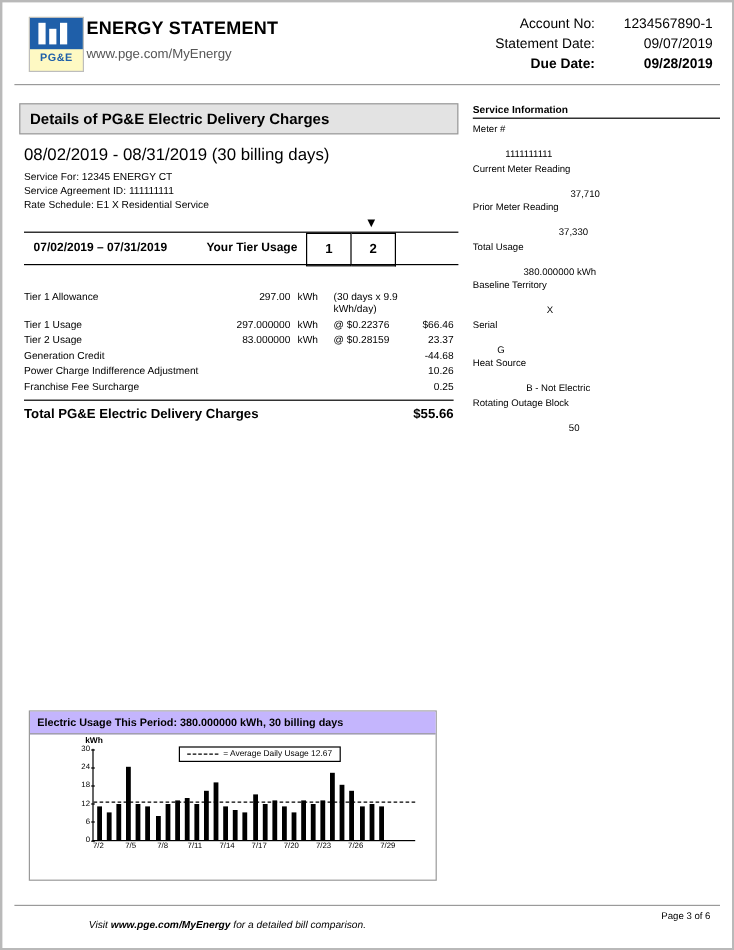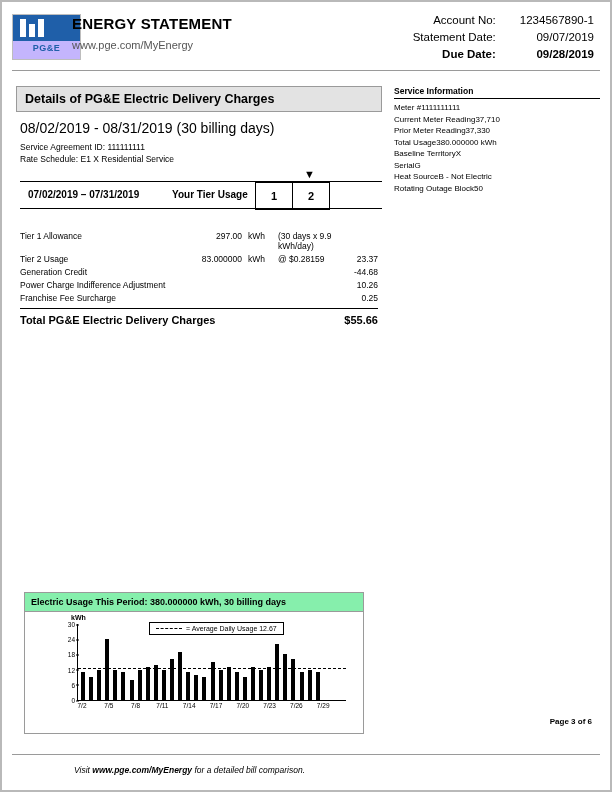--- a/index.html
+++ b/index.html
@@ -22,25 +22,24 @@
   }
   
   .header {
     position: absolute;
     left: 0; top: 0;
     width: 100%;
     height: 66px;
   }
   .logo {
     position: absolute;
-    left: 10px; top: 12px;
+    left: 22px; top: 12px;
     width: 44px; height: 44px;
-    background: #c4b5fd;
+    background: #fef9c3;
     border: 1px solid #bdbdbd;
-    padding-left: 23px;
   }
   .logo .logo-top {
     position: absolute;
     left: 0; top: 0;
     width: 100%; height: 26px;
     background: #1f5fa9;
   }
   .logo .logo-bars {
     position: absolute;
     left: 7px; top: 4px;
@@ -217,33 +216,33 @@
     font-weight: bold;
     font-size: 8.5px;
     border-bottom: 1px solid #000;
     padding-bottom: 2px;
     margin-bottom: 3px;
   }
   .si-row {
     display: flex;
     line-height: 11.5px;
   }
-  .si-row .si-val { text-align: right; }
+  .si-row .si-val { text-align: right; margin-top: 21px; }
 
   
   .chart-box {
     position: absolute;
     left: 22px; top: 590px;
     width: 338px;
     height: 140px;
     border: 1px solid #9a9a9a;
     background: #fff;
   }
   .chart-head {
-    background: #86efac;
+    background: #c4b5fd;
     border-bottom: 1px solid #9a9a9a;
     font-size: 9px;
     font-weight: bold;
     padding: 4px 6px;
   }
   .chart-area {
     position: relative;
     height: 115px;
   }
   .y-unit {
@@ -325,23 +324,22 @@
   
   .footer-note {
     position: absolute;
     left: 72px; top: 763px;
     font-size: 8.5px;
     font-style: italic;
   }
   .footer-note b { font-style: italic; }
   .page-num {
     position: absolute;
-    right: 18px; top: 715px;
+    right: 18px; top: 757px;
     font-size: 8px;
-    font-weight: bold;
   }
   .footer-rule {
     position: absolute;
     left: 10px; right: 10px; top: 752px;
     border-top: 1px solid #9a9a9a;
   }
 </style>
 </head>
 <body>
 
@@ -375,20 +373,21 @@
         <span class="lbl">Due Date:</span>
         <span class="val">09/28/2019</span>
       </div>
     </div>
     <div class="hdr-rule"></div>
   </div>
 
   <div class="left-col">
     <div class="section-bar">Details of PG&amp;E Electric Delivery Charges</div>
     <div class="period-line">08/02/2019 - 08/31/2019 (30 billing days)</div>
+    <div class="meta-line">Service For:  12345 ENERGY CT</div>
     <div class="meta-line">Service Agreement ID:  111111111</div>
     <div class="meta-line">Rate Schedule:  E1 X Residential Service</div>
 
     <div class="tier-wrap">
       <div class="tier-arrow">▼</div>
       <div class="tier-box">
         <div class="tier-label">07/02/2019 – 07/31/2019</div>
         <div class="tier-usage-label">Your Tier Usage</div>
         <div class="tier-cells">
           <div class="tier-cell">1</div>
@@ -398,20 +397,27 @@
     </div>
 
     <table class="charges">
       <tbody>
           <tr>
         <td class="c-desc">Tier 1 Allowance</td>
         <td class="c-qty">297.00</td>
         <td class="c-unit">kWh</td>
         <td class="c-rate">(30 days x 9.9 kWh/day)</td>
         <td class="c-amt"></td>
+      </tr>
+      <tr>
+        <td class="c-desc">Tier 1 Usage</td>
+        <td class="c-qty">297.000000</td>
+        <td class="c-unit">kWh</td>
+        <td class="c-rate">@ $0.22376</td>
+        <td class="c-amt">$66.46</td>
       </tr>
       <tr>
         <td class="c-desc">Tier 2 Usage</td>
         <td class="c-qty">83.000000</td>
         <td class="c-unit">kWh</td>
         <td class="c-rate">@ $0.28159</td>
         <td class="c-amt">23.37</td>
       </tr>
       <tr>
         <td class="c-desc">Generation Credit</td>

